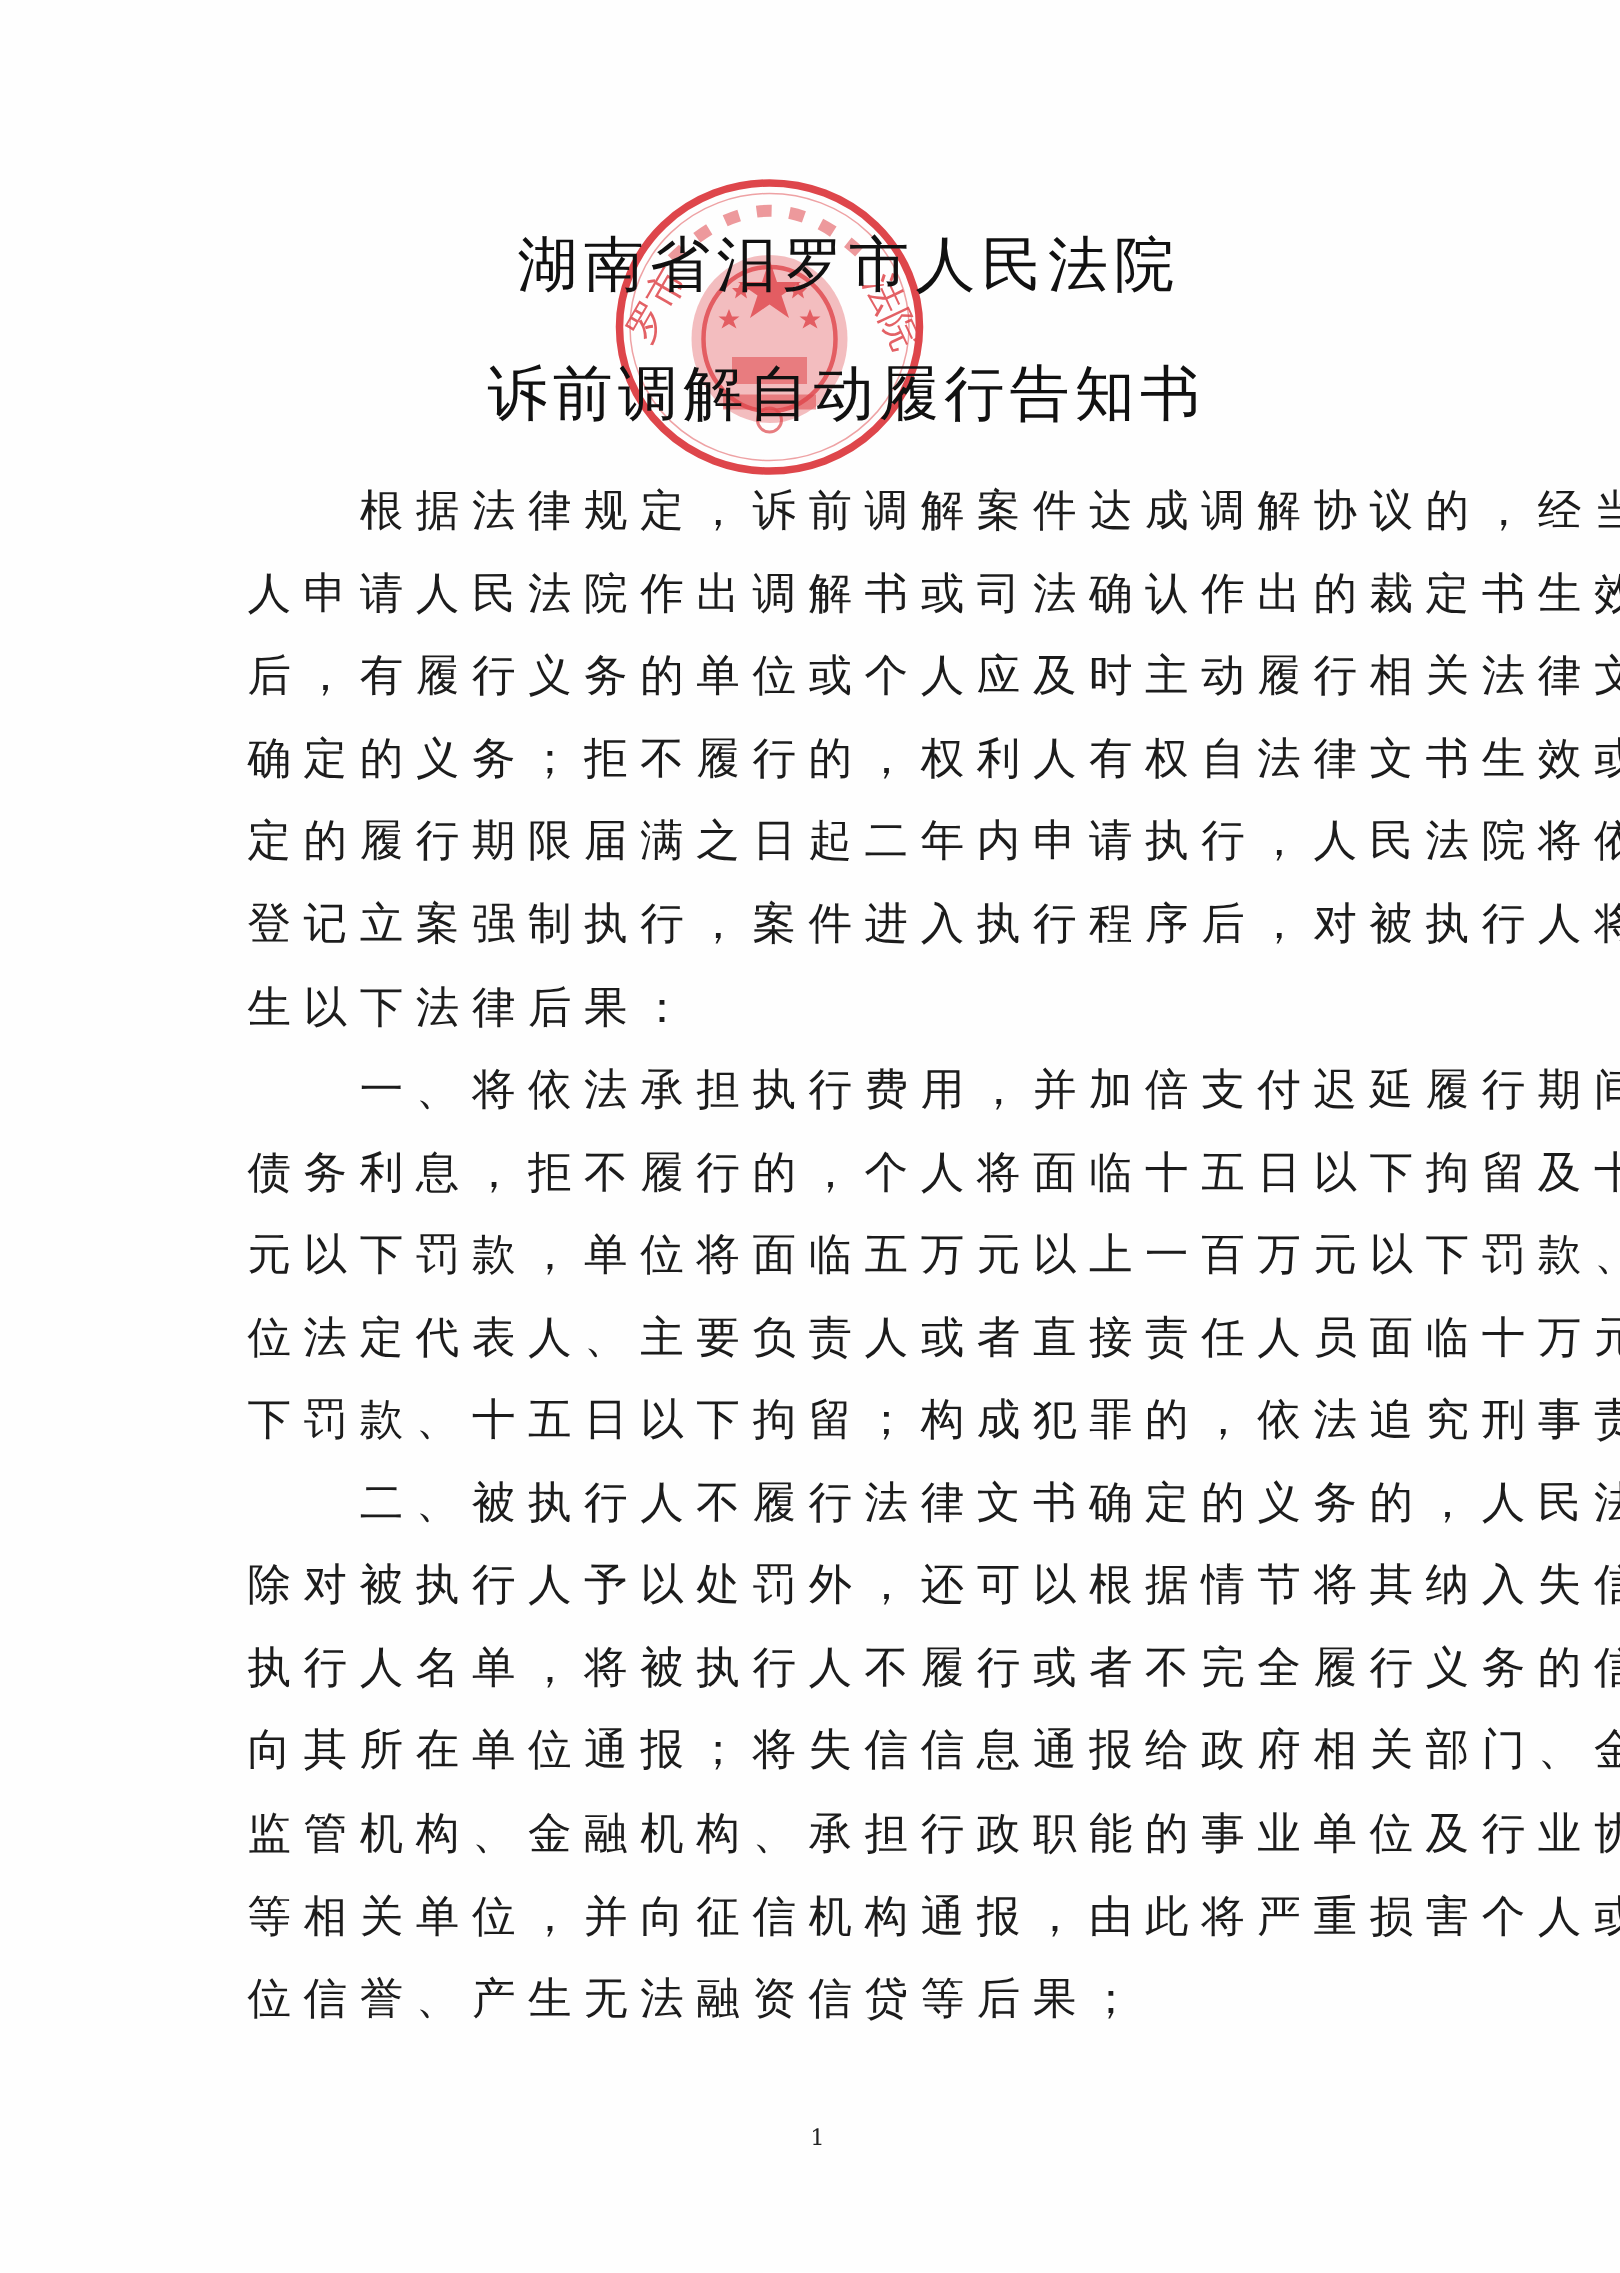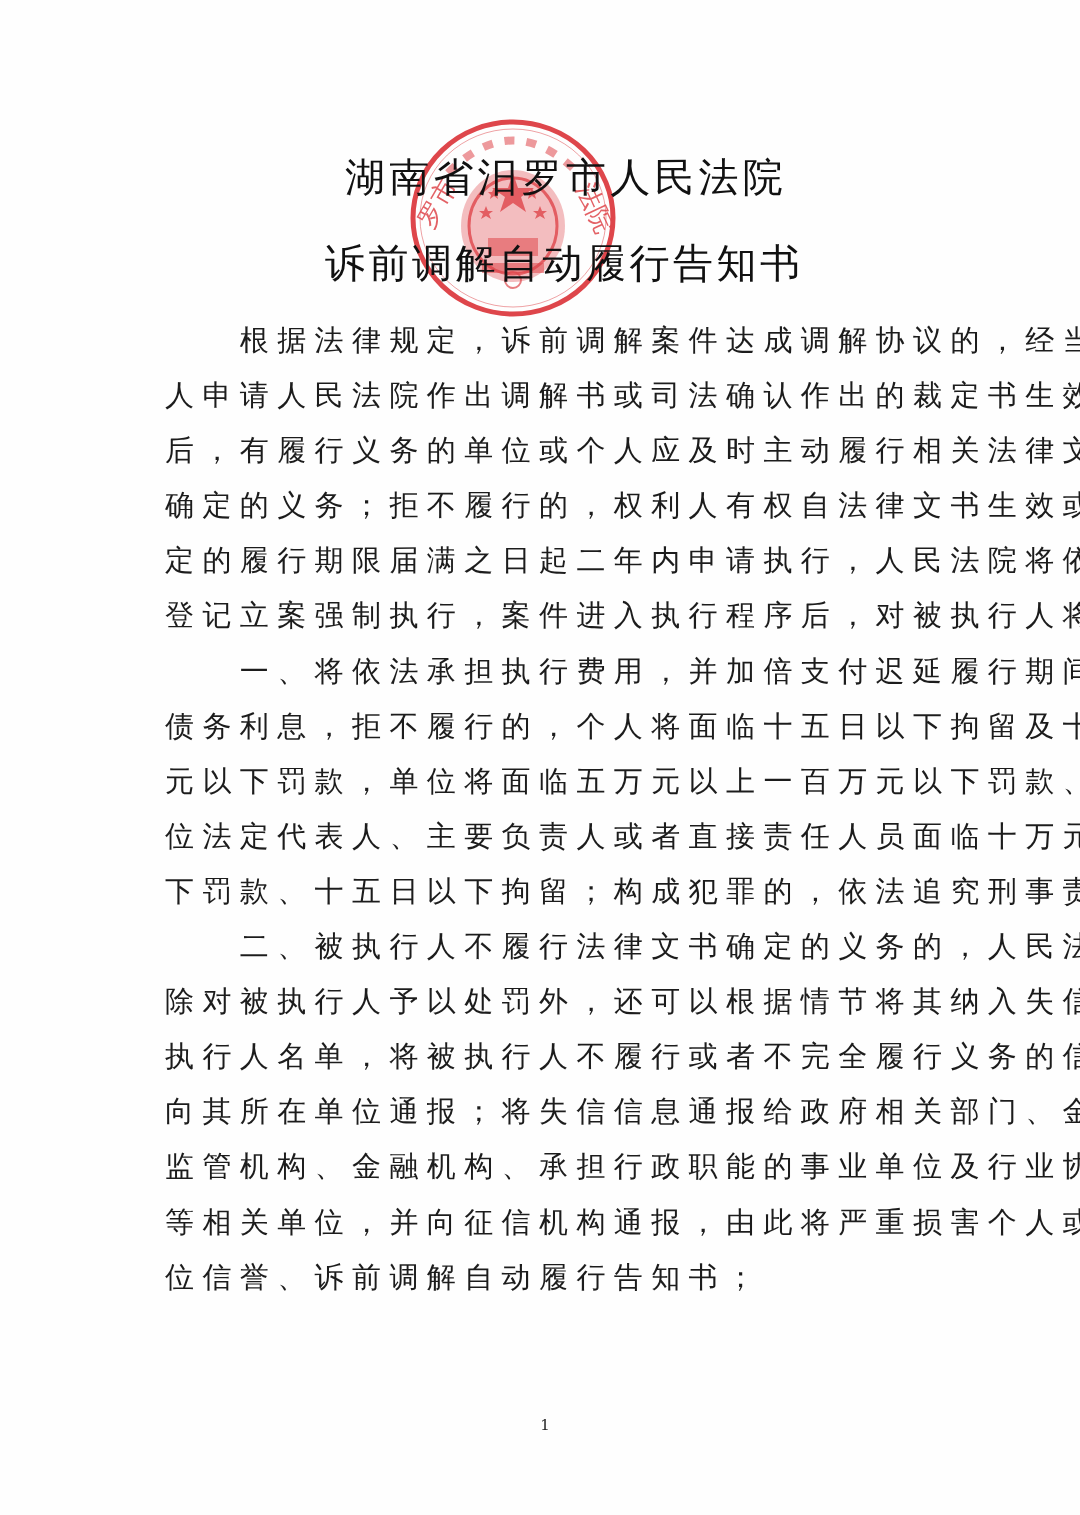--- a/index.html
+++ b/index.html
@@ -116,28 +116,29 @@
   <div class="title title-1">湖南省汨罗市人民法院</div>
   <div class="title title-2">诉前调解自动履行告知书</div>
 
   <div class="body-text">
     <div class="line">　　根据法律规定，诉前调解案件达成调解协议的，经当事</div>
     <div class="line">人申请人民法院作出调解书或司法确认作出的裁定书生效</div>
     <div class="line">后，有履行义务的单位或个人应及时主动履行相关法律文书</div>
     <div class="line">确定的义务；拒不履行的，权利人有权自法律文书生效或规</div>
     <div class="line">定的履行期限届满之日起二年内申请执行，人民法院将依法</div>
     <div class="line">登记立案强制执行，案件进入执行程序后，对被执行人将产</div>
+    <div class="line">生以下法律后果：</div>
     <div class="line">　　一、将依法承担执行费用，并加倍支付迟延履行期间的</div>
     <div class="line">债务利息，拒不履行的，个人将面临十五日以下拘留及十万</div>
     <div class="line">元以下罚款，单位将面临五万元以上一百万元以下罚款、单</div>
     <div class="line">位法定代表人、主要负责人或者直接责任人员面临十万元以</div>
     <div class="line">下罚款、十五日以下拘留；构成犯罪的，依法追究刑事责任；</div>
     <div class="line">　　二、被执行人不履行法律文书确定的义务的，人民法院</div>
     <div class="line">除对被执行人予以处罚外，还可以根据情节将其纳入失信被</div>
     <div class="line">执行人名单，将被执行人不履行或者不完全履行义务的信息</div>
     <div class="line">向其所在单位通报；将失信信息通报给政府相关部门、金融</div>
     <div class="line">监管机构、金融机构、承担行政职能的事业单位及行业协会</div>
     <div class="line">等相关单位，并向征信机构通报，由此将严重损害个人或单</div>
-    <div class="line">位信誉、诉前调解自动履行告知书；</div>
+    <div class="line">位信誉、产生无法融资信贷等后果；</div>
   </div>
 
   <div class="page-number">1</div>
 </div>
 
 </body></html>

